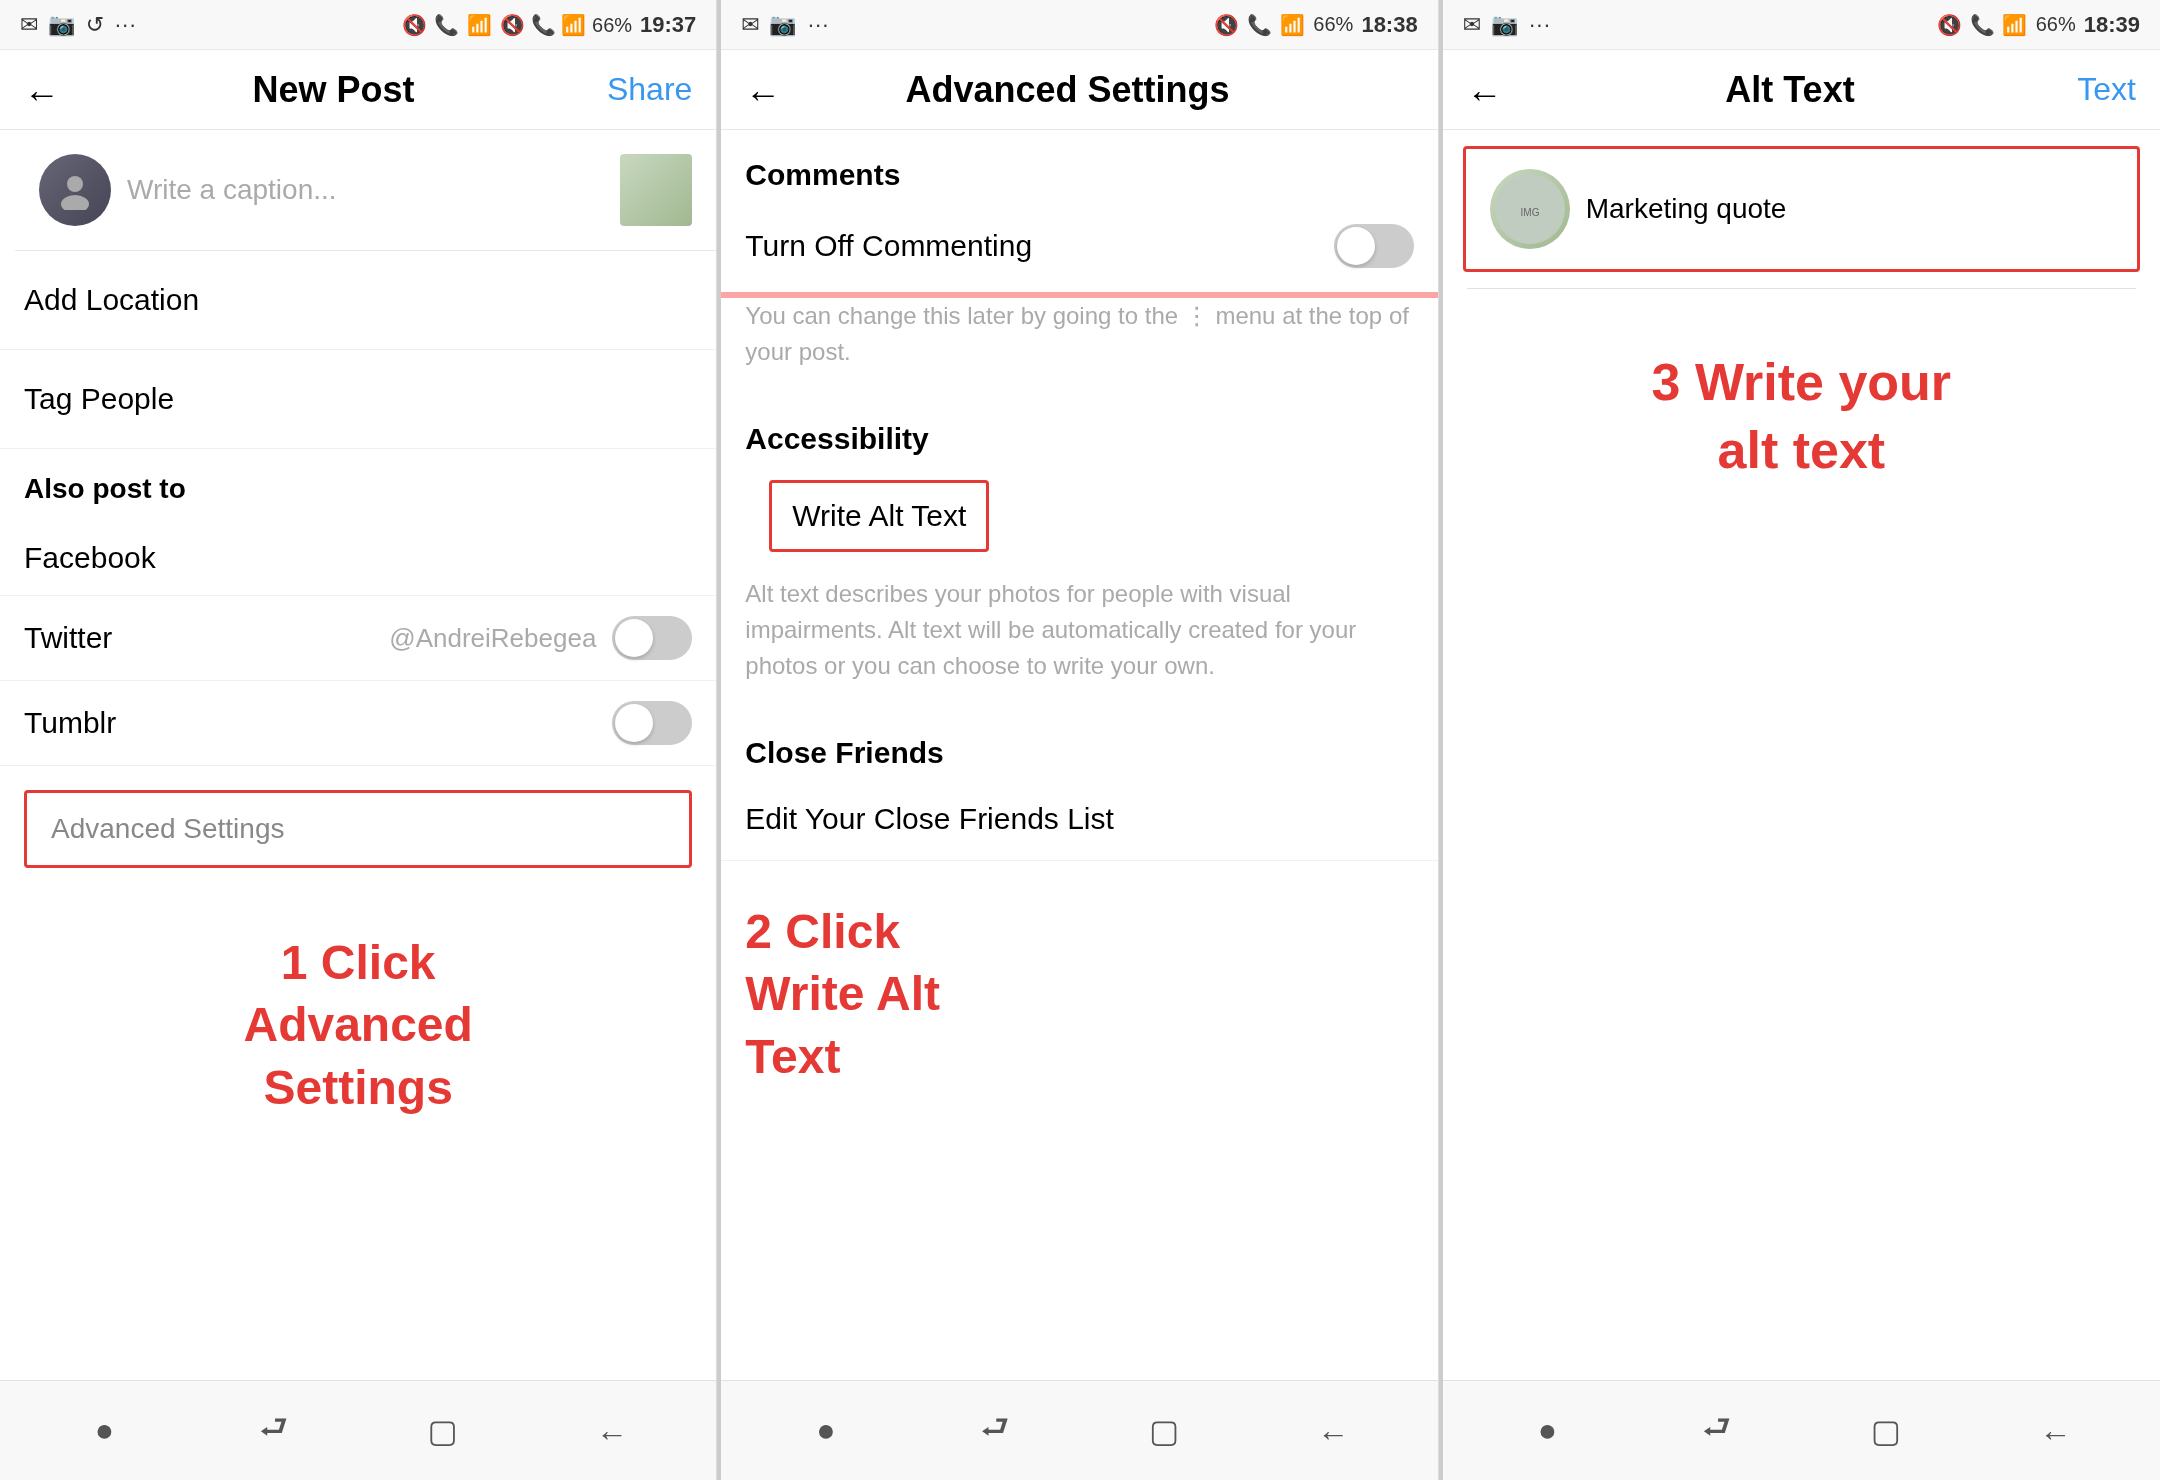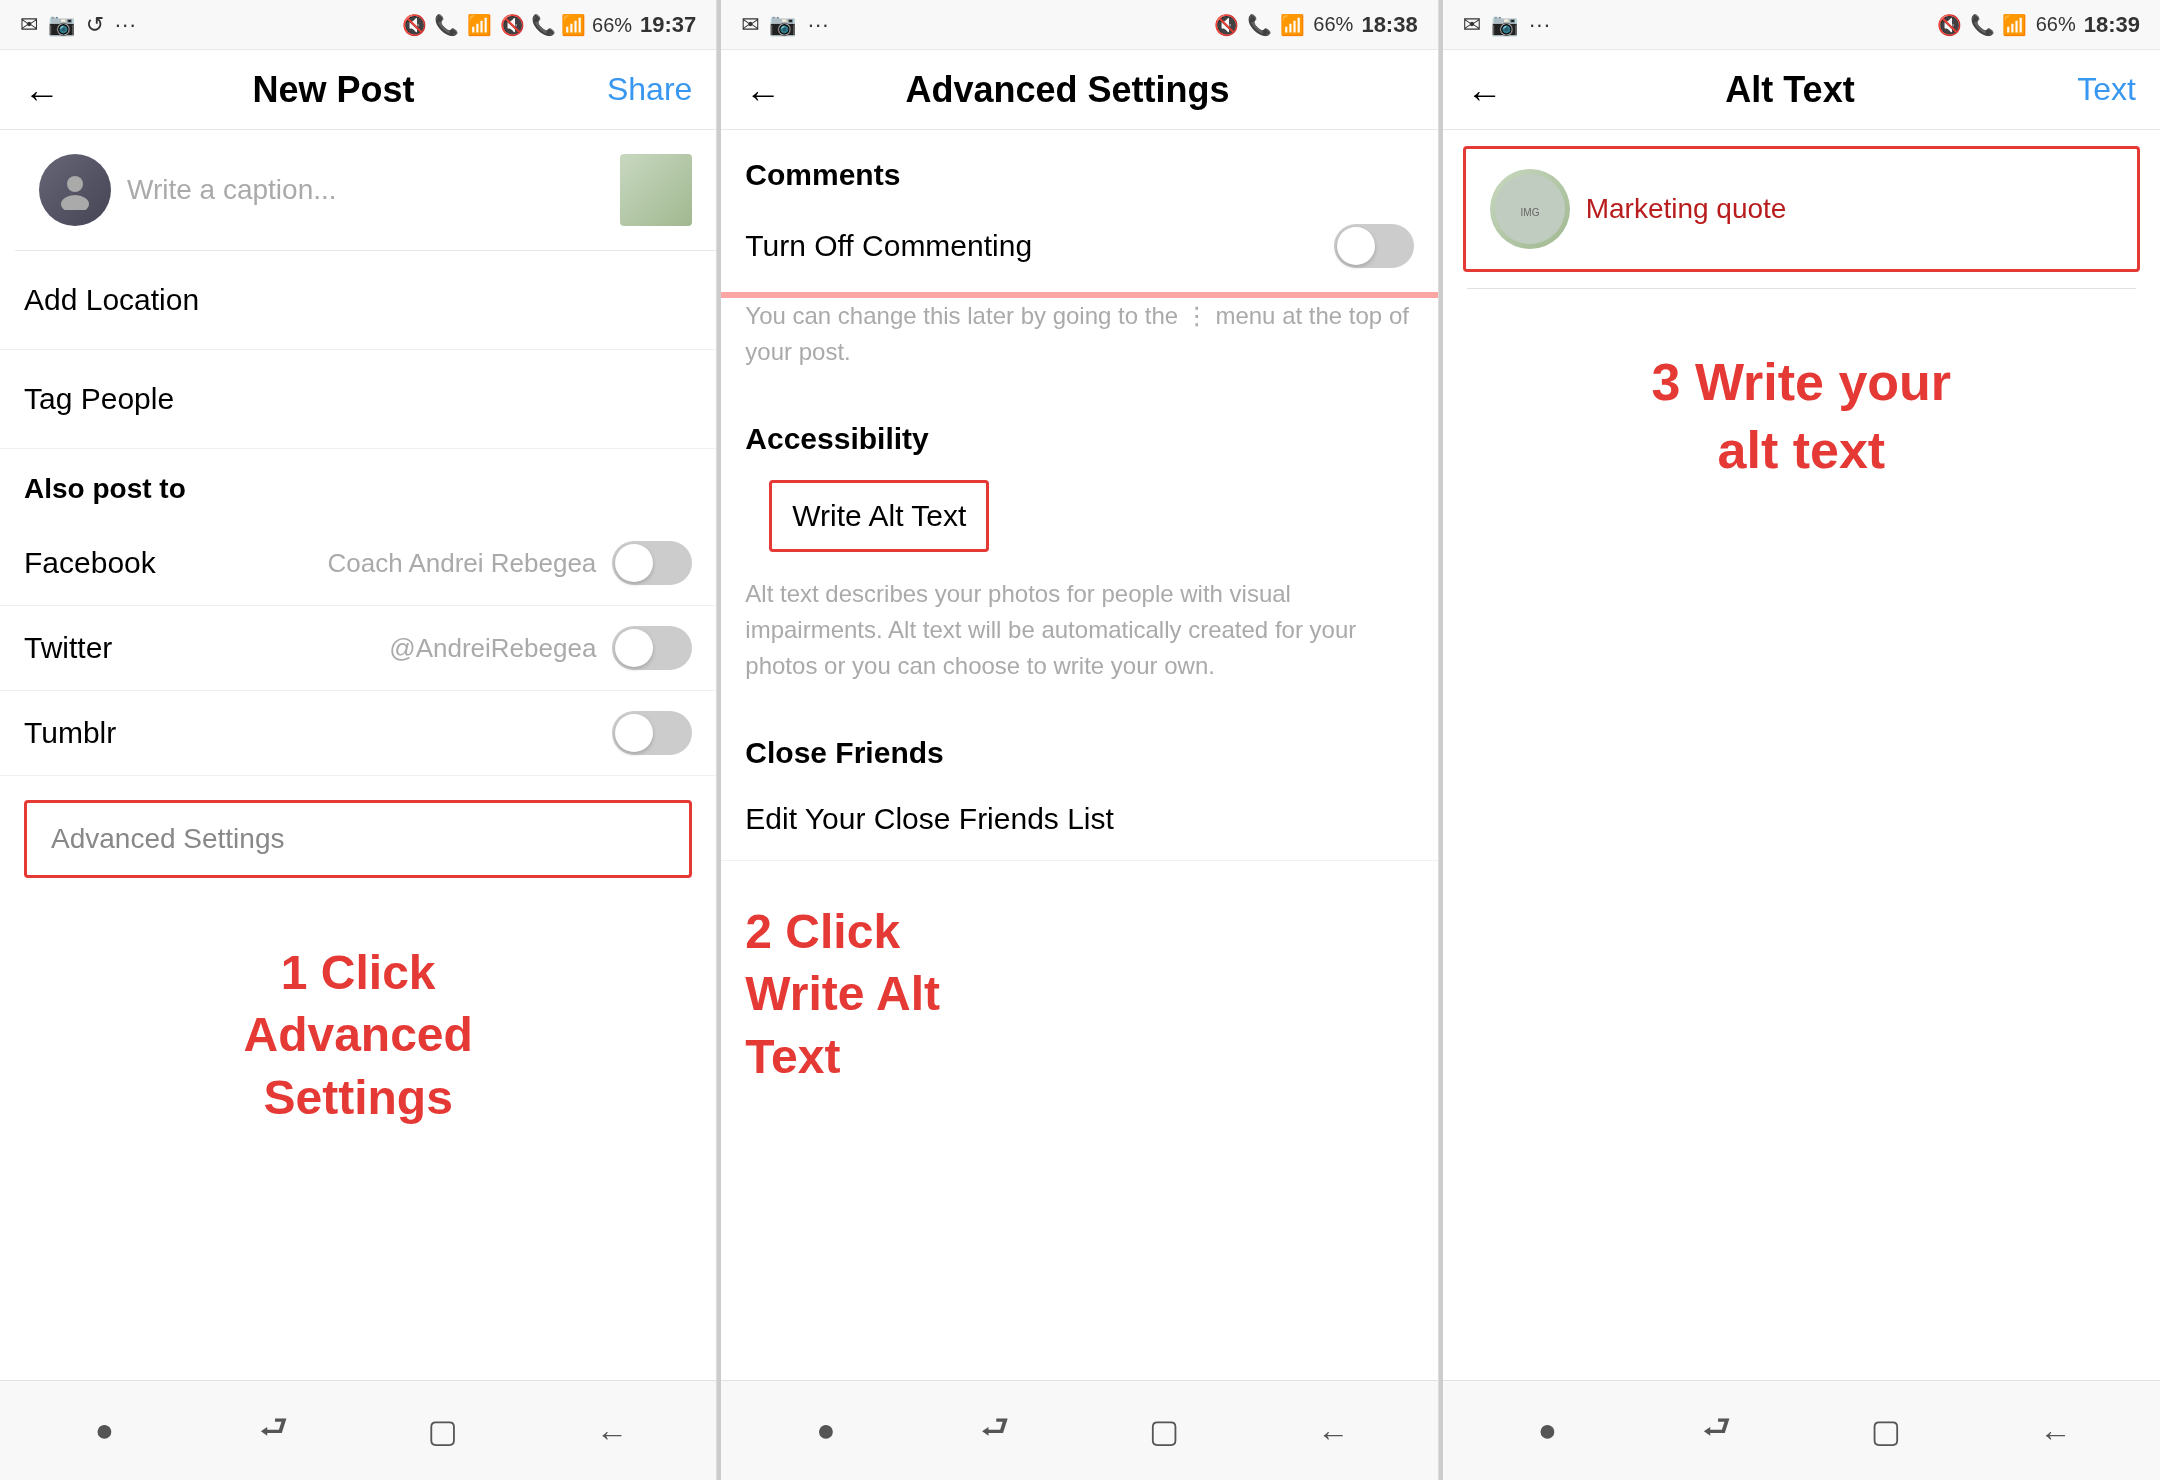--- a/index.html
+++ b/index.html
@@ -284,21 +284,21 @@
       flex-shrink: 0;
       display: flex;
       align-items: center;
       justify-content: center;
       font-size: 22px;
       color: #666;
     }
     .alt-image-input {
       flex: 1;
       font-size: 28px;
-      color: #b91c1c;
+      color: #000000;
       border: none;
       outline: none;
     }
 
     .divider-line {
       height: 1px;
       background: #e0e0e0;
       margin: 0 24px;
     }
 
@@ -367,26 +367,20 @@
     </div>
 
     <div class="menu-item">
       <span class="menu-item-label">Tag People</span>
     </div>
 
     <div class="section-title">Also post to</div>
 
     <div class="social-row">
       <span class="social-name">Facebook</span>
-      <div class="social-right">
-        <span class="social-account">Coach Andrei Rebegea</span>
-        <div class="toggle">
-            <div class="toggle-knob"></div>
-          </div>
-      </div>
     </div>
 
     <div class="social-row">
       <span class="social-name">Twitter</span>
       <div class="social-right">
         <span class="social-account">@AndreiRebegea</span>
         <div class="toggle">
             <div class="toggle-knob"></div>
           </div>
       </div>

